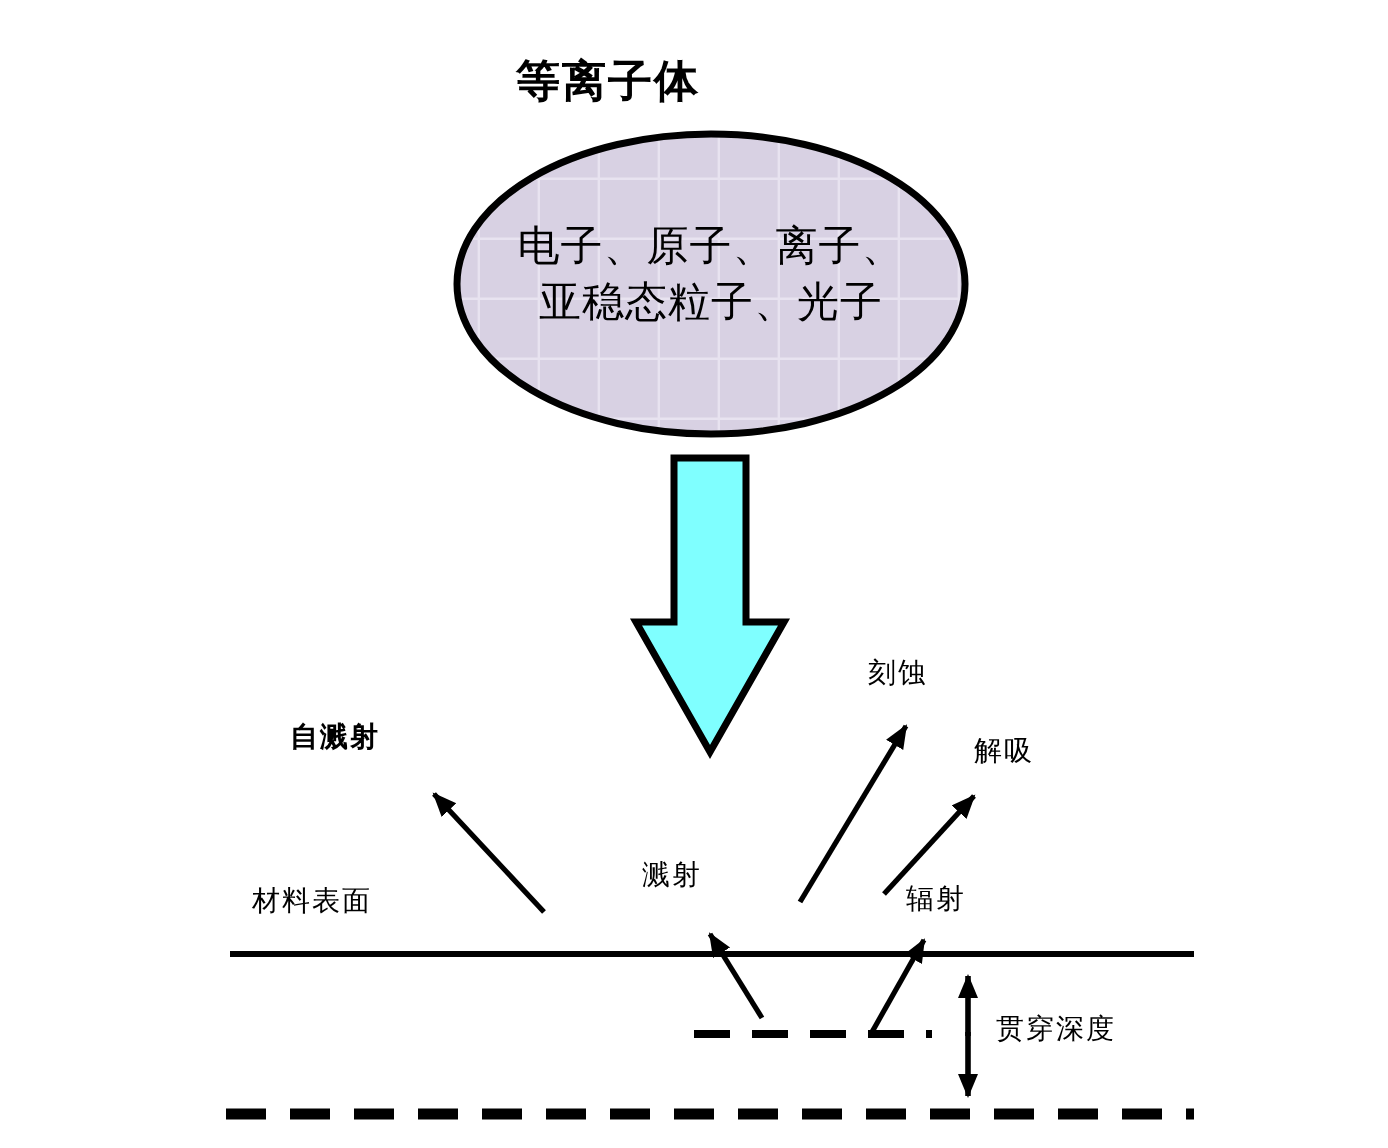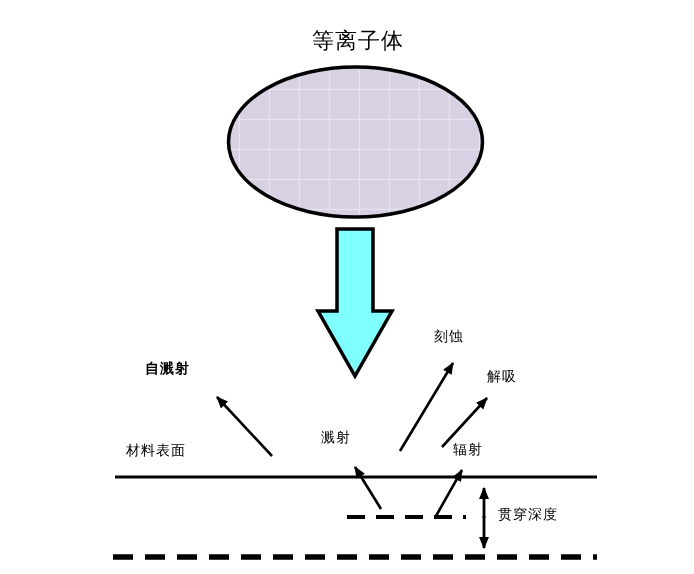--- a/index.html
+++ b/index.html
@@ -29,23 +29,23 @@
     font-weight: 500;
     letter-spacing: 1px;
     white-space: nowrap;
     line-height: 1.15;
   }
   .diagram-title {
     position: absolute;
     left: 258px;
     top: 26px;
     width: 200px;
-    text-align: center;
+    text-align: left;
     font-size: 22px;
-    font-weight: 400;
+    font-weight: 700;
     letter-spacing: 1px;
   }
   .ellipse-text {
     position: absolute;
     left: 228px;
     top: 110px;
     width: 255px;
     text-align: center;
     font-size: 21px;
     font-weight: 500;
@@ -88,20 +88,24 @@
     <path d="M381,509 L355,467" fill="none" stroke="#000000" stroke-width="2.6" marker-end="url(#ah)"></path>
 
     <path d="M436,516 L462,470" fill="none" stroke="#000000" stroke-width="2.6" marker-end="url(#ah)"></path>
 
     <path d="M484,518 L484,488" fill="none" stroke="#000000" stroke-width="2.8" marker-end="url(#ah)"></path>
     <path d="M484,516 L484,548" fill="none" stroke="#000000" stroke-width="2.8" marker-end="url(#ah)"></path>
   </svg>
 
   <div class="diagram-title">等离子体</div>
 
+  <div class="ellipse-text">
+    <div>电子、原子、离子、</div>
+    <div>亚稳态粒子、光子</div>
+  </div>
 
   <div class="label" style="left:145px; top:360px;font-weight:bold;">自溅射</div>
 
   <div class="label" style="left:434px; top:328px;">刻蚀</div>
 
   <div class="label" style="left:487px; top:369px;font-family:Liberation Serif, serif;">解吸</div>
 
   <div class="label" style="left:321px; top:429px;">溅射</div>
 
   <div class="label" style="left:453px; top:441px;">辐射</div>

